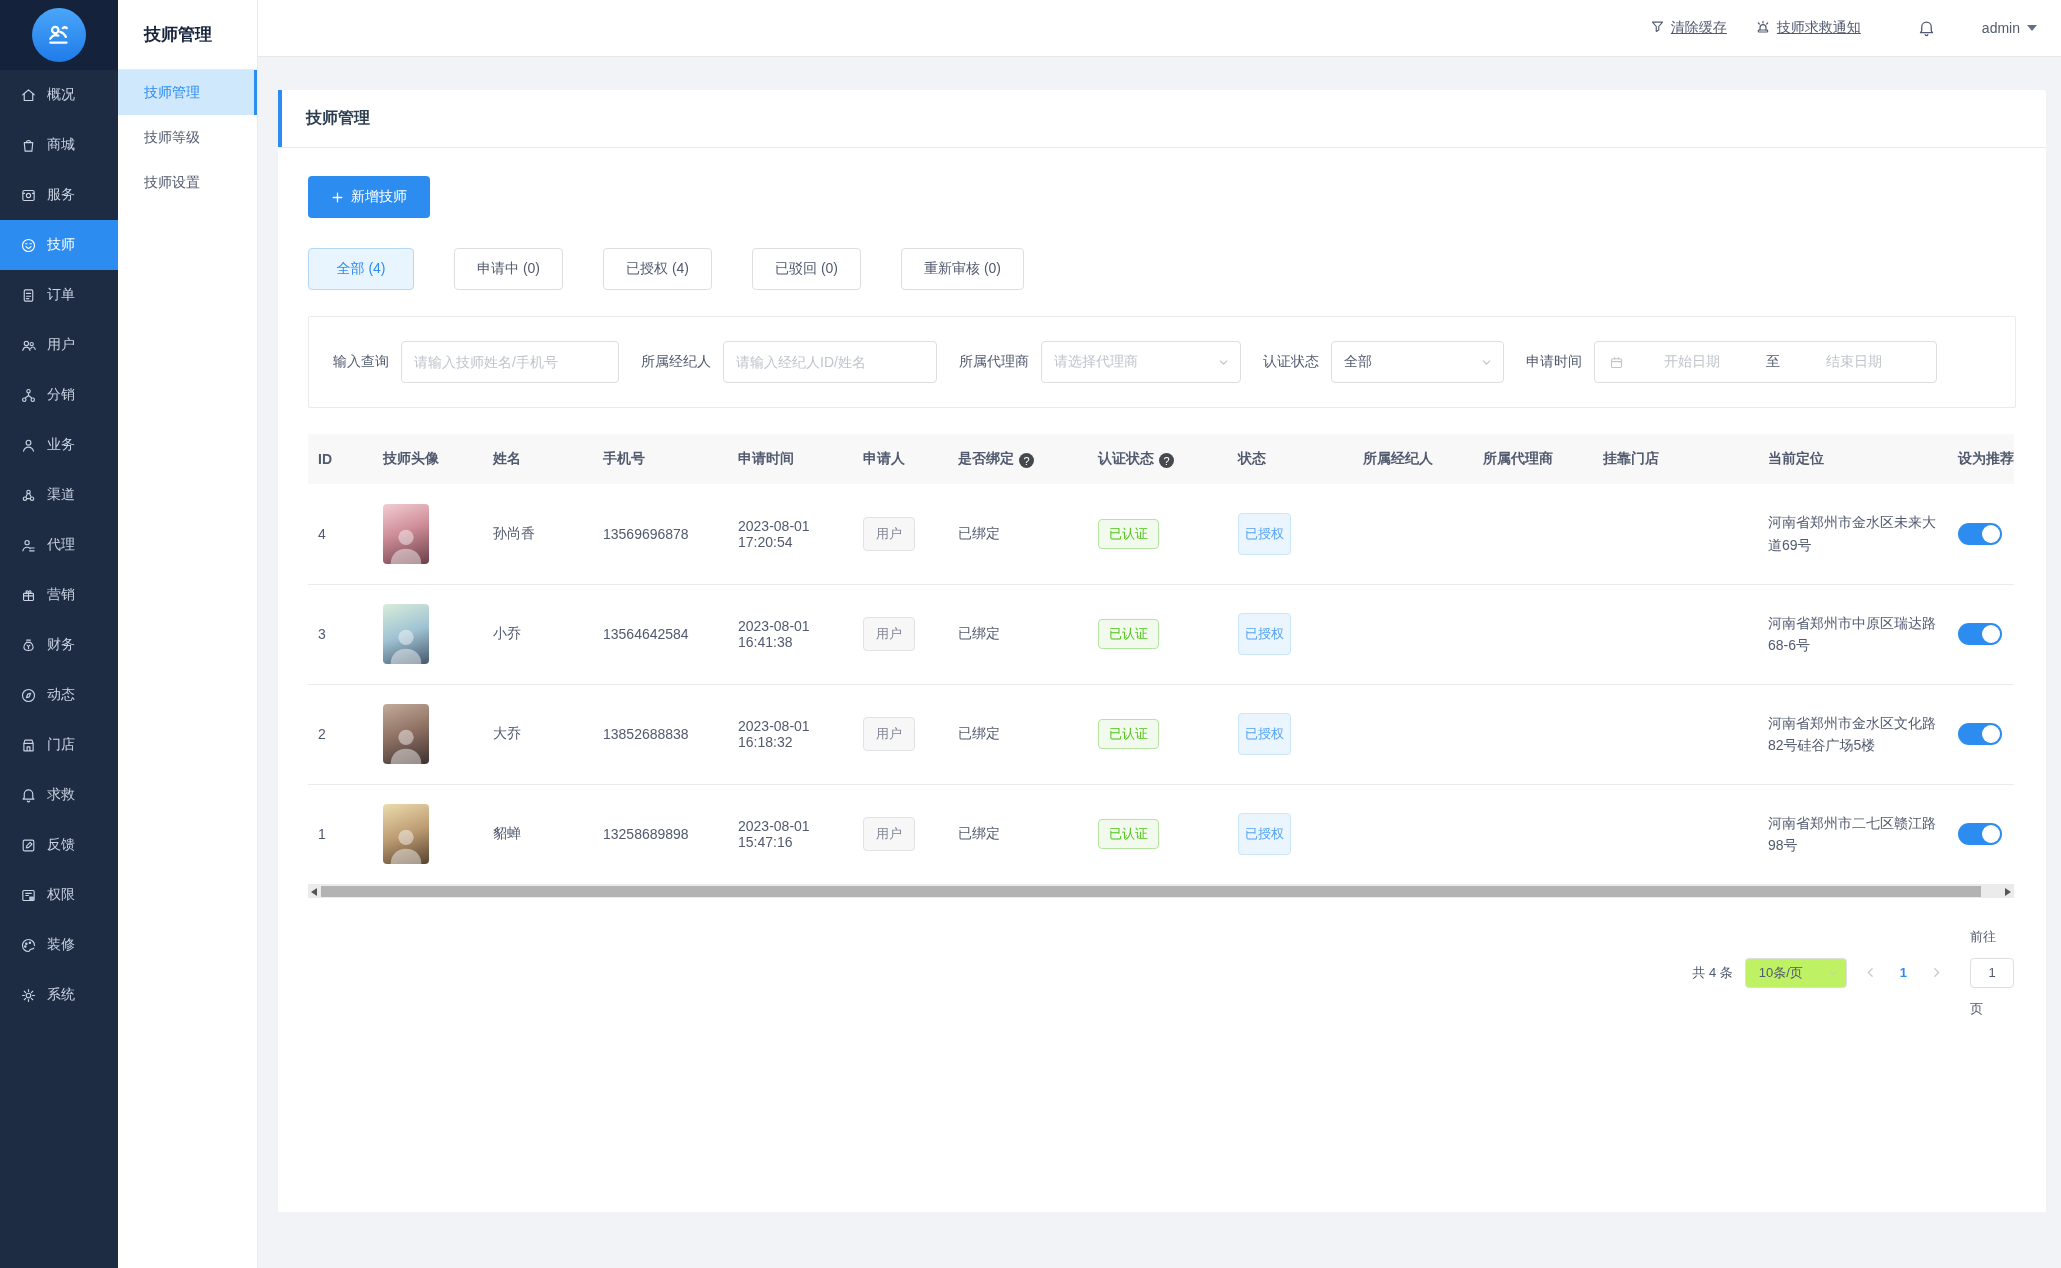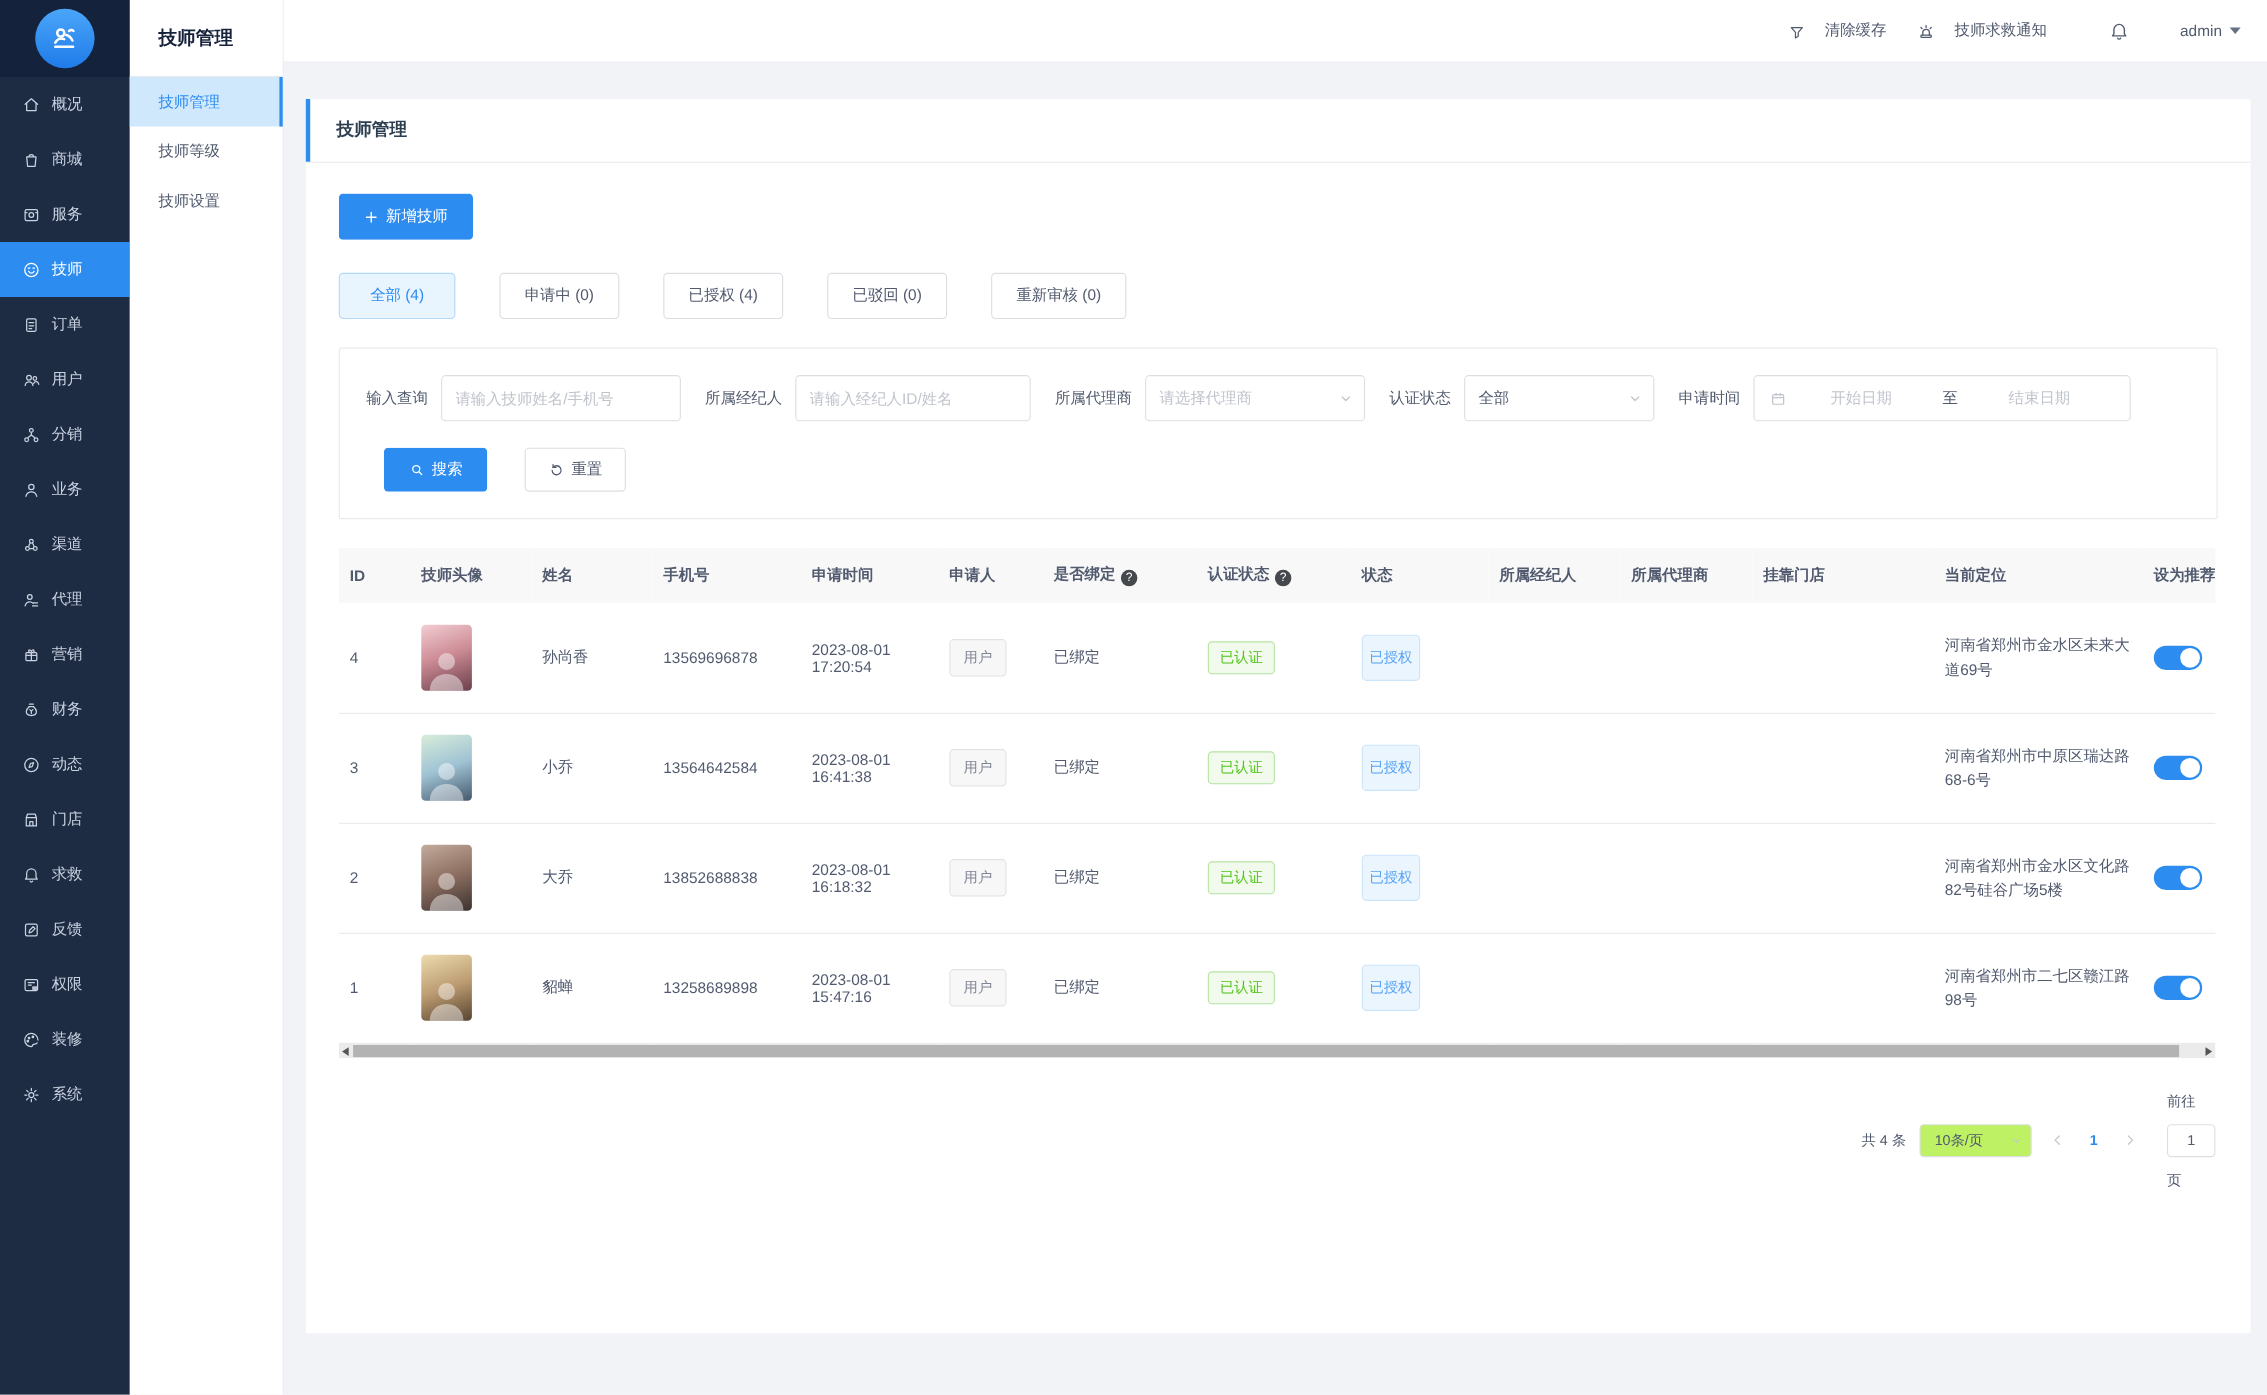--- a/index.html
+++ b/index.html
@@ -17,21 +17,21 @@
 
   
   .submenu { width:140px; flex-shrink:0; background:#fff; border-right:1px solid #e8eaec; }
   .submenu-title { height:70px; line-height:70px; padding-left:26px; font-size:17px; font-weight:bold; color:#17233d; border-bottom:1px solid #e8eaec; }
   .submenu-item { height:45px; line-height:45px; padding-left:26px; color:#515a6e; cursor:pointer; }
   .submenu-item.active { background:#d0e8fb; color:#2d8cf0; border-right:3px solid #2d8cf0; }
 
   
   .main { flex:1; min-width:0; display:flex; flex-direction:column; }
   .topbar { height:57px; flex-shrink:0; background:#fff; border-bottom:1px solid #e6e8eb; display:flex; align-items:center; justify-content:flex-end; padding-right:24px; }
-  .topbar-link { display:flex; align-items:flex-end; gap:18px; color:#515a6e; cursor:pointer; margin-left:28px; }
+  .topbar-link { display:flex; align-items:flex-start; gap:6px; color:#515a6e; cursor:pointer; margin-left:28px;text-decoration:underline; }
   .topbar-bell { margin-left:56px; cursor:pointer; display:flex; }
   .topbar-user { margin-left:46px; display:flex; align-items:center; gap:7px; cursor:pointer; color:#515a6e; }
   .caret-down { width:0; height:0; border-left:5px solid transparent; border-right:5px solid transparent; border-top:6px solid #657084; }
 
   .page-bg { flex:1; background:#f2f3f7; padding:33px 15px 0 20px; }
   .card { background:#fff; height:1122px; border-radius:2px; }
   .card-header { height:58px; border-bottom:1px solid #e8eaec; display:flex; align-items:center; padding-left:28px; position:relative; }
   .card-header::before { content:""; position:absolute; left:0; top:0; bottom:0; width:4px; background:#2d8cf0; }
   .card-title { font-size:16px; font-weight:600; color:#2c3e50; }
   .card-body { padding:28px 30px 0 30px; }
@@ -341,36 +341,20 @@
               </div>
               <span class="f-label">申请时间</span>
               <div class="date-range">
                 <svg class="ic" width="15" height="15" viewBox="0 0 24 24" fill="none" stroke="#c0c4cc" stroke-width="1.8">
                     <rect x="4" y="6" width="16" height="14" rx="2"></rect>
                     <path d="M4 10.5h16M9 3.5v4M15 3.5v4"></path>
                   </svg>
                 <span class="dr-ph">开始日期</span>
                 <span class="dr-sep">至</span>
                 <span class="dr-ph">结束日期</span>
-              </div>
-            </div>
-            <div class="filter-actions">
-              <div class="btn btn-primary btn-search">
-                <svg class="ic" width="14" height="14" viewBox="0 0 24 24" fill="none" stroke="#fff" stroke-width="2" stroke-linecap="round">
-                    <circle cx="11" cy="11" r="5.5"></circle>
-                    <path d="M15.5 15.5L19.5 19.5"></path>
-                  </svg>
-                <span>搜索</span>
-              </div>
-              <div class="btn btn-plain btn-reset">
-                <svg class="ic" width="14" height="14" viewBox="0 0 24 24" fill="none" stroke="#515a6e" stroke-width="2" stroke-linecap="round">
-                    <path d="M6.5 8.5A7 7 0 1 1 5 13"></path>
-                    <path d="M6.5 4v4.5H11"></path>
-                  </svg>
-                <span>重置</span>
               </div>
             </div>
           </div>
 
           <div class="table-wrap">
             <table>
               <colgroup>
                 <col style="width:65px">
                   <col style="width:110px">
                   <col style="width:110px">

